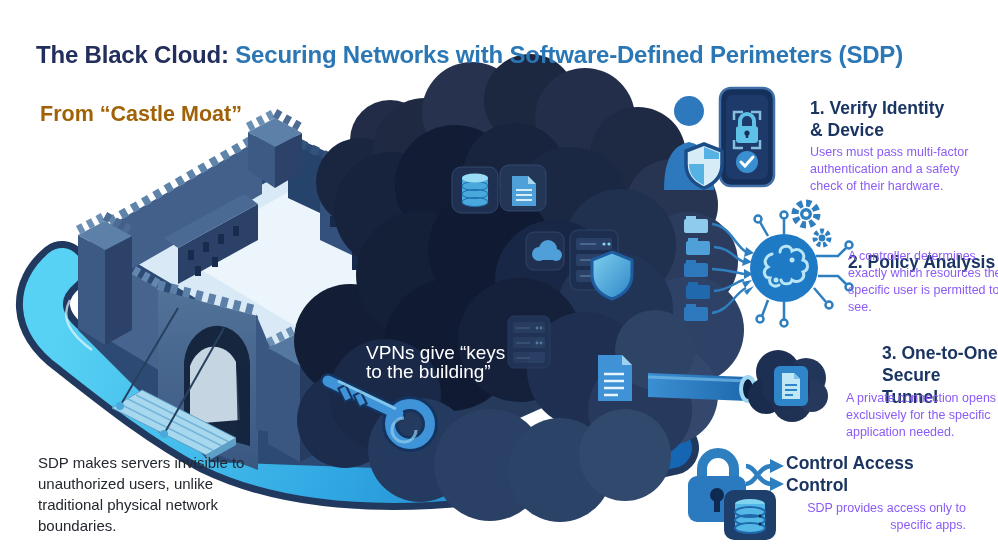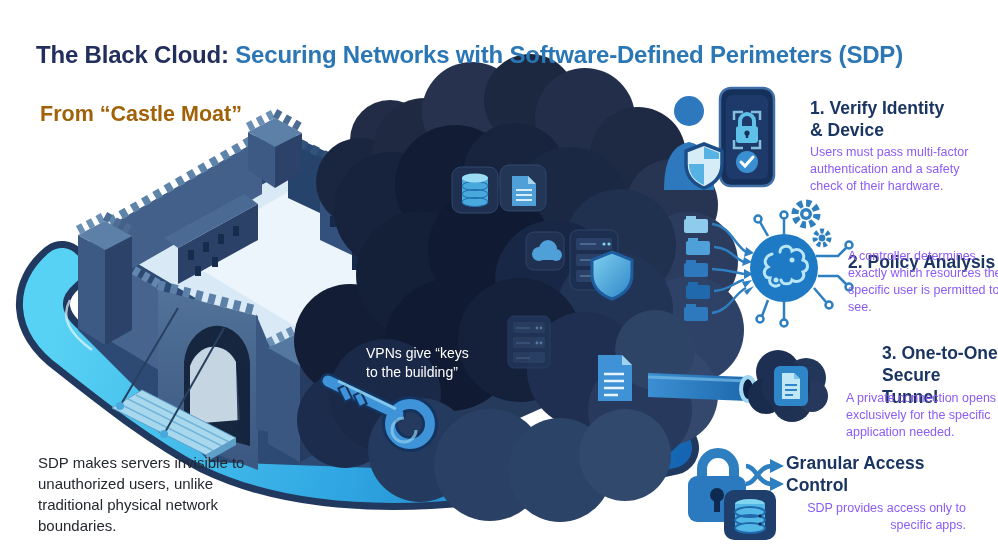--- a/index.html
+++ b/index.html
@@ -4,21 +4,21 @@
 <style>
   html,body{margin:0;padding:0;background:#ffffff;}
   .page{position:relative;width:998px;height:544px;background:#ffffff;overflow:hidden;
         font-family:"Liberation Sans",sans-serif;}
   .scene{position:absolute;left:0;top:0;}
   .title{position:absolute;left:36px;top:24px;font-size:24px;font-weight:bold;
          letter-spacing:-0.2px;white-space:nowrap;margin-top:17px;}
   .t-dark{color:#222e5c;} .t-accent{color:#2b77b5;}
   .subtitle{position:absolute;left:24px;top:100px;font-size:21.5px;font-weight:bold;
             color:#a16207;line-height:28px;margin-left:16px;}
-  .cloud-caption{position:absolute;left:366px;top:344px;color:#ffffff;font-size:14px;
+  .cloud-caption{position:absolute;left:366px;top:344px;color:#ffffff;font-size:19px;
                  line-height:18.5px;}
   .footnote{position:absolute;left:38px;top:452px;width:208px;font-size:15px;
             line-height:21px;color:#23272e;}
   .step-title{position:absolute;font-size:17.5px;font-weight:bold;color:#1b3563;line-height:22px;}
   .step-body{position:absolute;font-size:12.5px;color:#8b5cf6;line-height:17px;}
   .st1{left:810px;top:97px;} .sb1{left:810px;top:144px;width:182px;}
   .st2{left:848px;top:222px;margin-top:29px;} .sb2{left:848px;top:248px;width:158px;}
   .st3{left:846px;top:342px;margin-left:36px;} .sb3{left:846px;top:390px;width:176px;}
   .st4{left:786px;top:452px;} .sb4{left:786px;top:500px;width:180px;text-align:right;}
   svg{display:block;}
@@ -457,18 +457,18 @@
   </div>
   <div class="step-body sb2">A controller determines exactly which resources the specific user is permitted to see.</div>
 
   <div class="step-title st3">
     <div>3. One-to-One</div>
     <div>Secure Tunnel</div>
   </div>
   <div class="step-body sb3">A private connection opens exclusively for the specific application needed.</div>
 
   <div class="step-title st4">
-    <div>Granular Access</div>
+    <div>Control Access</div>
     <div>Control</div>
   </div>
   <div class="step-body sb4">SDP provides access only to specific apps.</div>
 
 </div>
 
 </body></html>

